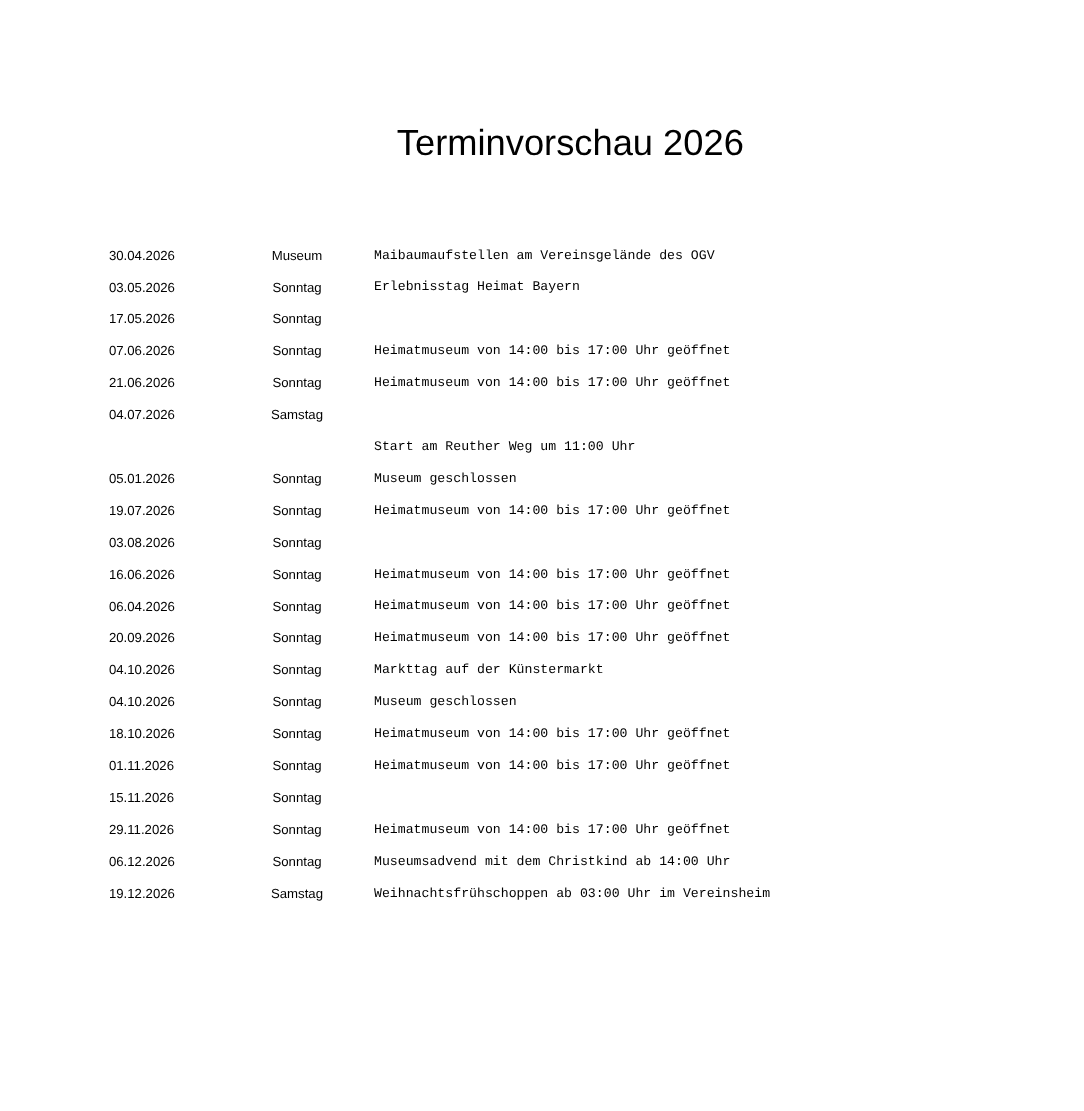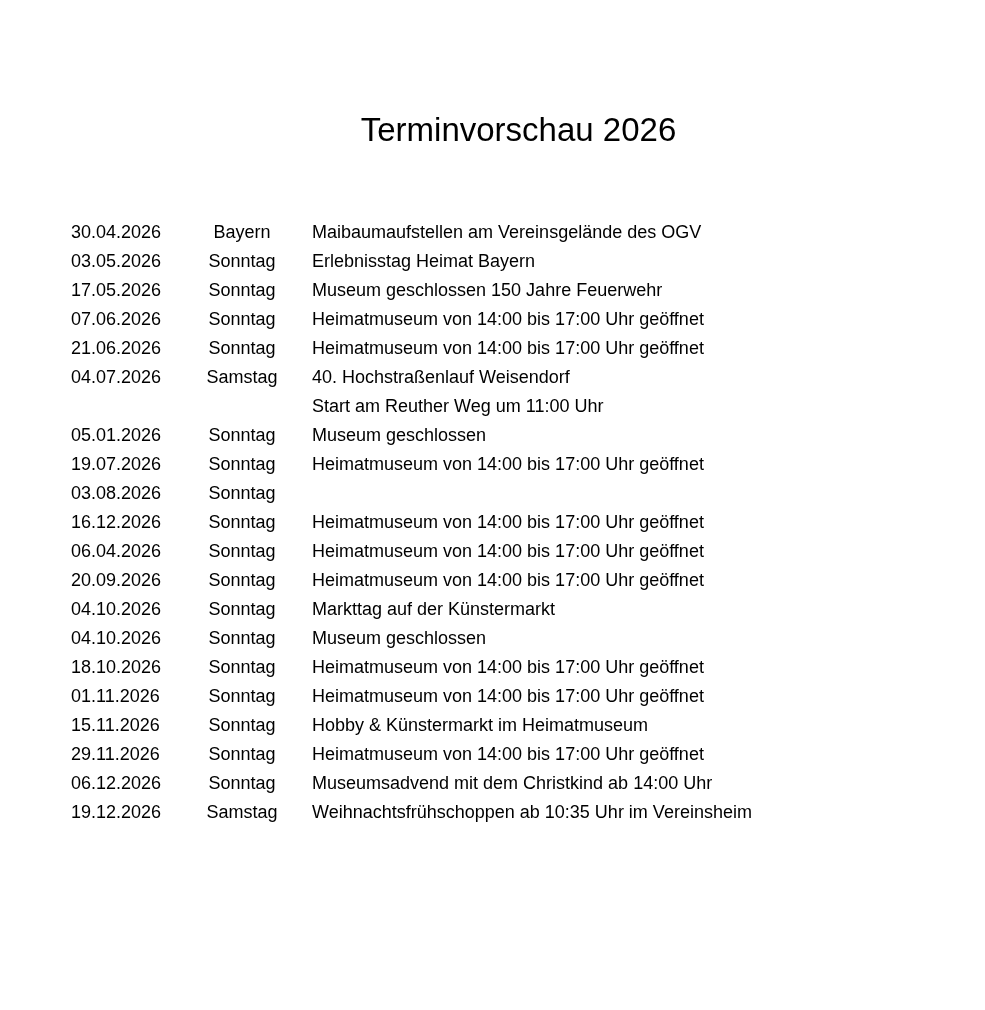--- a/index.html
+++ b/index.html
@@ -25,77 +25,76 @@
     font-size: 33px;
     font-weight: 400;
     letter-spacing: 0px;
     color: #000000;
     margin: 0;
     padding-left: 52px; 
     line-height: 1.1;
   }
   .schedule {
     margin-top: 70px;
-    margin-left: 71px;
+    margin-left: 99px;
     margin-right: 60px;
-    font-size: 18px;
+    font-size: 12px;
   }
   .schedule-row {
     display: grid;
     grid-template-columns: 110px 122px 1fr;
     line-height: 29px;
     white-space: nowrap;
   }
   .cell-date {
     text-align: left;
   }
   .cell-day {
     text-align: center;
   }
   .cell-event {
     text-align: left;
     padding-left: 9px;
+    font-family: Liberation Mono, monospace;
   }
 </style>
 </head>
 <body>
 
 <div class="page">
   <h1 class="doc-title">Terminvorschau 2026</h1>
 
   <div class="schedule" id="schedule-table">
       <div class="schedule-row">
         <div class="cell-date">30.04.2026</div>
-        <div class="cell-day">Bayern</div>
+        <div class="cell-day">Museum</div>
         <div class="cell-event">Maibaumaufstellen am Vereinsgelände des OGV</div>
       </div>
       <div class="schedule-row">
         <div class="cell-date">03.05.2026</div>
         <div class="cell-day">Sonntag</div>
         <div class="cell-event">Erlebnisstag Heimat Bayern</div>
       </div>
       <div class="schedule-row">
         <div class="cell-date">17.05.2026</div>
         <div class="cell-day">Sonntag</div>
-        <div class="cell-event">Museum geschlossen 150 Jahre Feuerwehr</div>
       </div>
       <div class="schedule-row">
         <div class="cell-date">07.06.2026</div>
         <div class="cell-day">Sonntag</div>
         <div class="cell-event">Heimatmuseum von 14:00 bis 17:00 Uhr geöffnet</div>
       </div>
       <div class="schedule-row">
         <div class="cell-date">21.06.2026</div>
         <div class="cell-day">Sonntag</div>
         <div class="cell-event">Heimatmuseum von 14:00 bis 17:00 Uhr geöffnet</div>
       </div>
       <div class="schedule-row">
         <div class="cell-date">04.07.2026</div>
         <div class="cell-day">Samstag</div>
-        <div class="cell-event">40. Hochstraßenlauf Weisendorf</div>
       </div>
       <div class="schedule-row">
         <div class="cell-date"></div>
         <div class="cell-day"></div>
         <div class="cell-event">Start am Reuther Weg um 11:00 Uhr</div>
       </div>
       <div class="schedule-row">
         <div class="cell-date">05.01.2026</div>
         <div class="cell-day">Sonntag</div>
         <div class="cell-event">Museum geschlossen</div>
@@ -103,21 +102,21 @@
       <div class="schedule-row">
         <div class="cell-date">19.07.2026</div>
         <div class="cell-day">Sonntag</div>
         <div class="cell-event">Heimatmuseum von 14:00 bis 17:00 Uhr geöffnet</div>
       </div>
       <div class="schedule-row">
         <div class="cell-date">03.08.2026</div>
         <div class="cell-day">Sonntag</div>
       </div>
       <div class="schedule-row">
-        <div class="cell-date">16.12.2026</div>
+        <div class="cell-date">16.06.2026</div>
         <div class="cell-day">Sonntag</div>
         <div class="cell-event">Heimatmuseum von 14:00 bis 17:00 Uhr geöffnet</div>
       </div>
       <div class="schedule-row">
         <div class="cell-date"></div>
         <div class="cell-day"></div>
       </div>
       <div class="schedule-row">
         <div class="cell-date">06.04.2026</div>
         <div class="cell-day">Sonntag</div>
@@ -144,31 +143,30 @@
         <div class="cell-event">Heimatmuseum von 14:00 bis 17:00 Uhr geöffnet</div>
       </div>
       <div class="schedule-row">
         <div class="cell-date">01.11.2026</div>
         <div class="cell-day">Sonntag</div>
         <div class="cell-event">Heimatmuseum von 14:00 bis 17:00 Uhr geöffnet</div>
       </div>
       <div class="schedule-row">
         <div class="cell-date">15.11.2026</div>
         <div class="cell-day">Sonntag</div>
-        <div class="cell-event">Hobby &amp; Künstermarkt im Heimatmuseum</div>
       </div>
       <div class="schedule-row">
         <div class="cell-date">29.11.2026</div>
         <div class="cell-day">Sonntag</div>
         <div class="cell-event">Heimatmuseum von 14:00 bis 17:00 Uhr geöffnet</div>
       </div>
       <div class="schedule-row">
         <div class="cell-date">06.12.2026</div>
         <div class="cell-day">Sonntag</div>
         <div class="cell-event">Museumsadvend mit dem Christkind ab 14:00 Uhr</div>
       </div>
       <div class="schedule-row">
         <div class="cell-date">19.12.2026</div>
         <div class="cell-day">Samstag</div>
-        <div class="cell-event">Weihnachtsfrühschoppen ab 10:35 Uhr im Vereinsheim</div>
+        <div class="cell-event">Weihnachtsfrühschoppen ab 03:00 Uhr im Vereinsheim</div>
       </div>
     </div>
 </div>
 
 </body></html>

